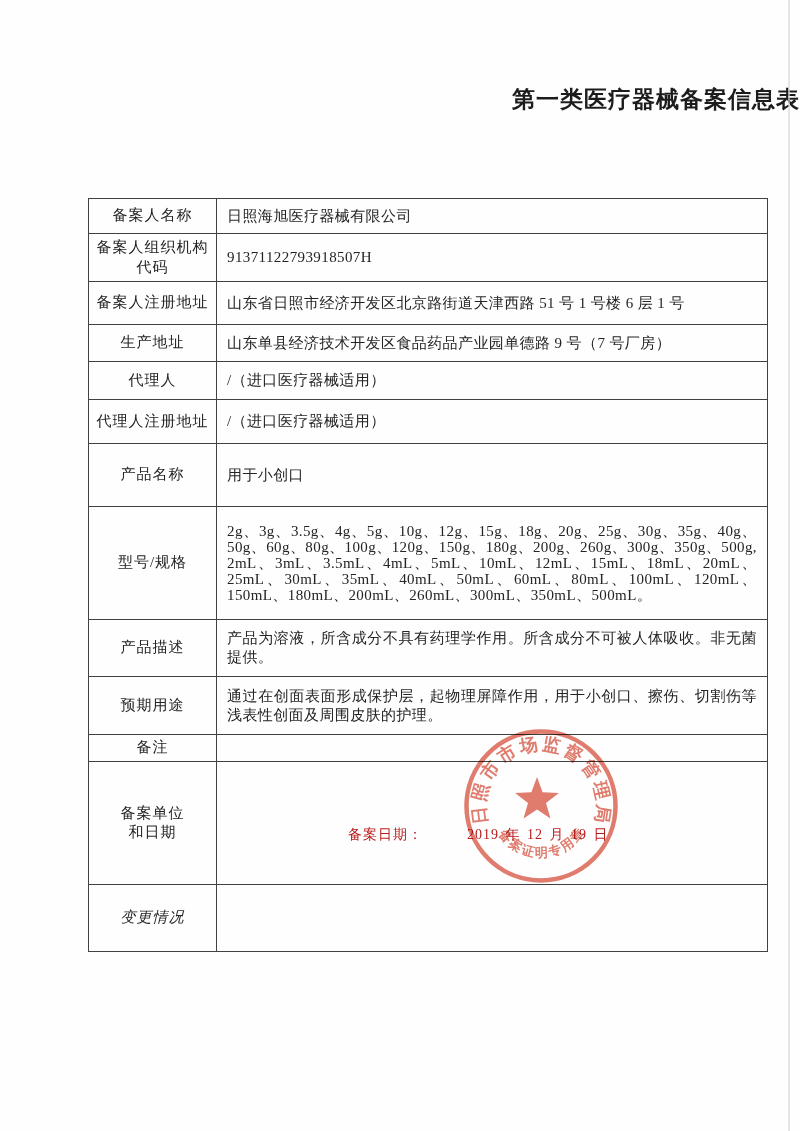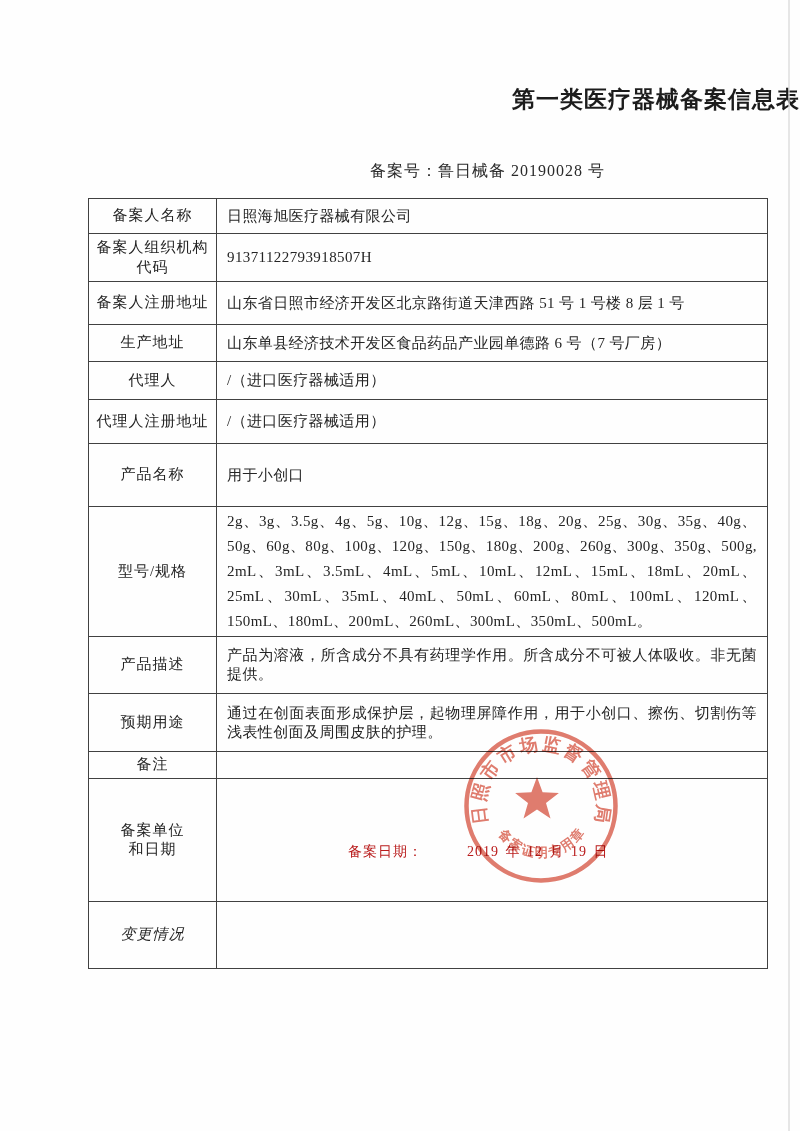--- a/index.html
+++ b/index.html
@@ -65,21 +65,21 @@
   tr.r4  { height: 37px; }
   tr.r5  { height: 38px; margin-left: 27px; }
   tr.r6  { height: 44px; }
   tr.r7  { height: 63px; }
   tr.r8  { height: 113px; }
   tr.r9  { height: 57px; }
   tr.r10 { height: 58px; }
   tr.r11 { height: 27px; padding-left: 16px; }
   tr.r12 { height: 123px; }
   tr.r13 { height: 67px; font-style: italic; }
-  tr.r8 .val { line-height: 25px; }
+  tr.r8 .val { line-height: 16px; }
 
   td.filing-cell { position: relative; }
   .filing-date-line {
     position: absolute; left: 131px; top: 63px;
     font-size: 14px; letter-spacing: 1px; white-space: nowrap;
     color: #b91c1c;
   }
   .filing-date-line .date-value { margin-left: 44px; word-spacing: 2px; }
 
   .seal {
@@ -95,39 +95,38 @@
     font-weight: bold;
   }
 </style>
 </head>
 <body>
 
 <div class="page">
 
   <div class="doc-title">第一类医疗器械备案信息表</div>
 
-  <div class="record-line"><span>备案号：</span><span>鲁日械备 20190028 号</span></div>
 
   <table class="info-table">
     <tbody>
       <tr class="r1">
         <td class="lbl">备案人名称</td>
         <td class="val">日照海旭医疗器械有限公司</td>
       </tr>
       <tr class="r2">
         <td class="lbl">备案人组织机构代码</td>
         <td class="val">91371122793918507H</td>
       </tr>
       <tr class="r3">
         <td class="lbl">备案人注册地址</td>
-        <td class="val">山东省日照市经济开发区北京路街道天津西路 51 号 1 号楼 8 层 1 号</td>
+        <td class="val">山东省日照市经济开发区北京路街道天津西路 51 号 1 号楼 6 层 1 号</td>
       </tr>
       <tr class="r4">
         <td class="lbl">生产地址</td>
-        <td class="val">山东单县经济技术开发区食品药品产业园单德路 6 号（7 号厂房）</td>
+        <td class="val">山东单县经济技术开发区食品药品产业园单德路 9 号（7 号厂房）</td>
       </tr>
       <tr class="r5">
         <td class="lbl">代理人</td>
         <td class="val">/（进口医疗器械适用）</td>
       </tr>
       <tr class="r6">
         <td class="lbl">代理人注册地址</td>
         <td class="val">/（进口医疗器械适用）</td>
       </tr>
       <tr class="r7">

